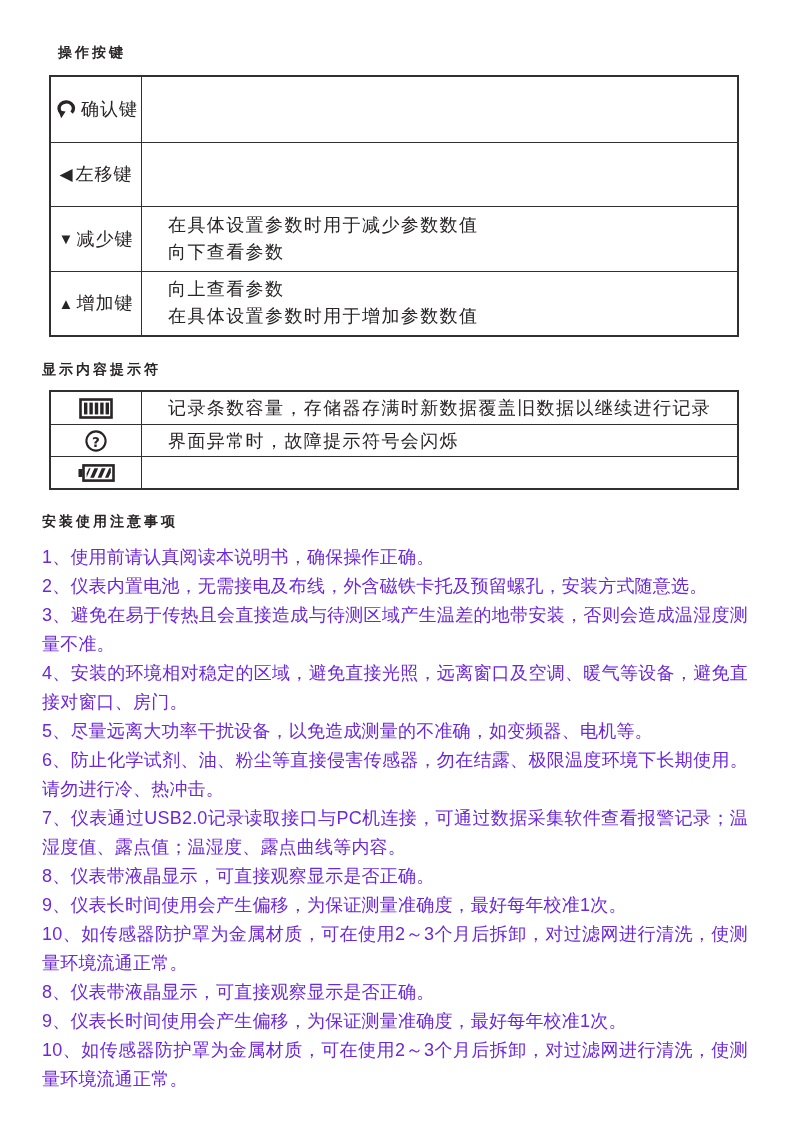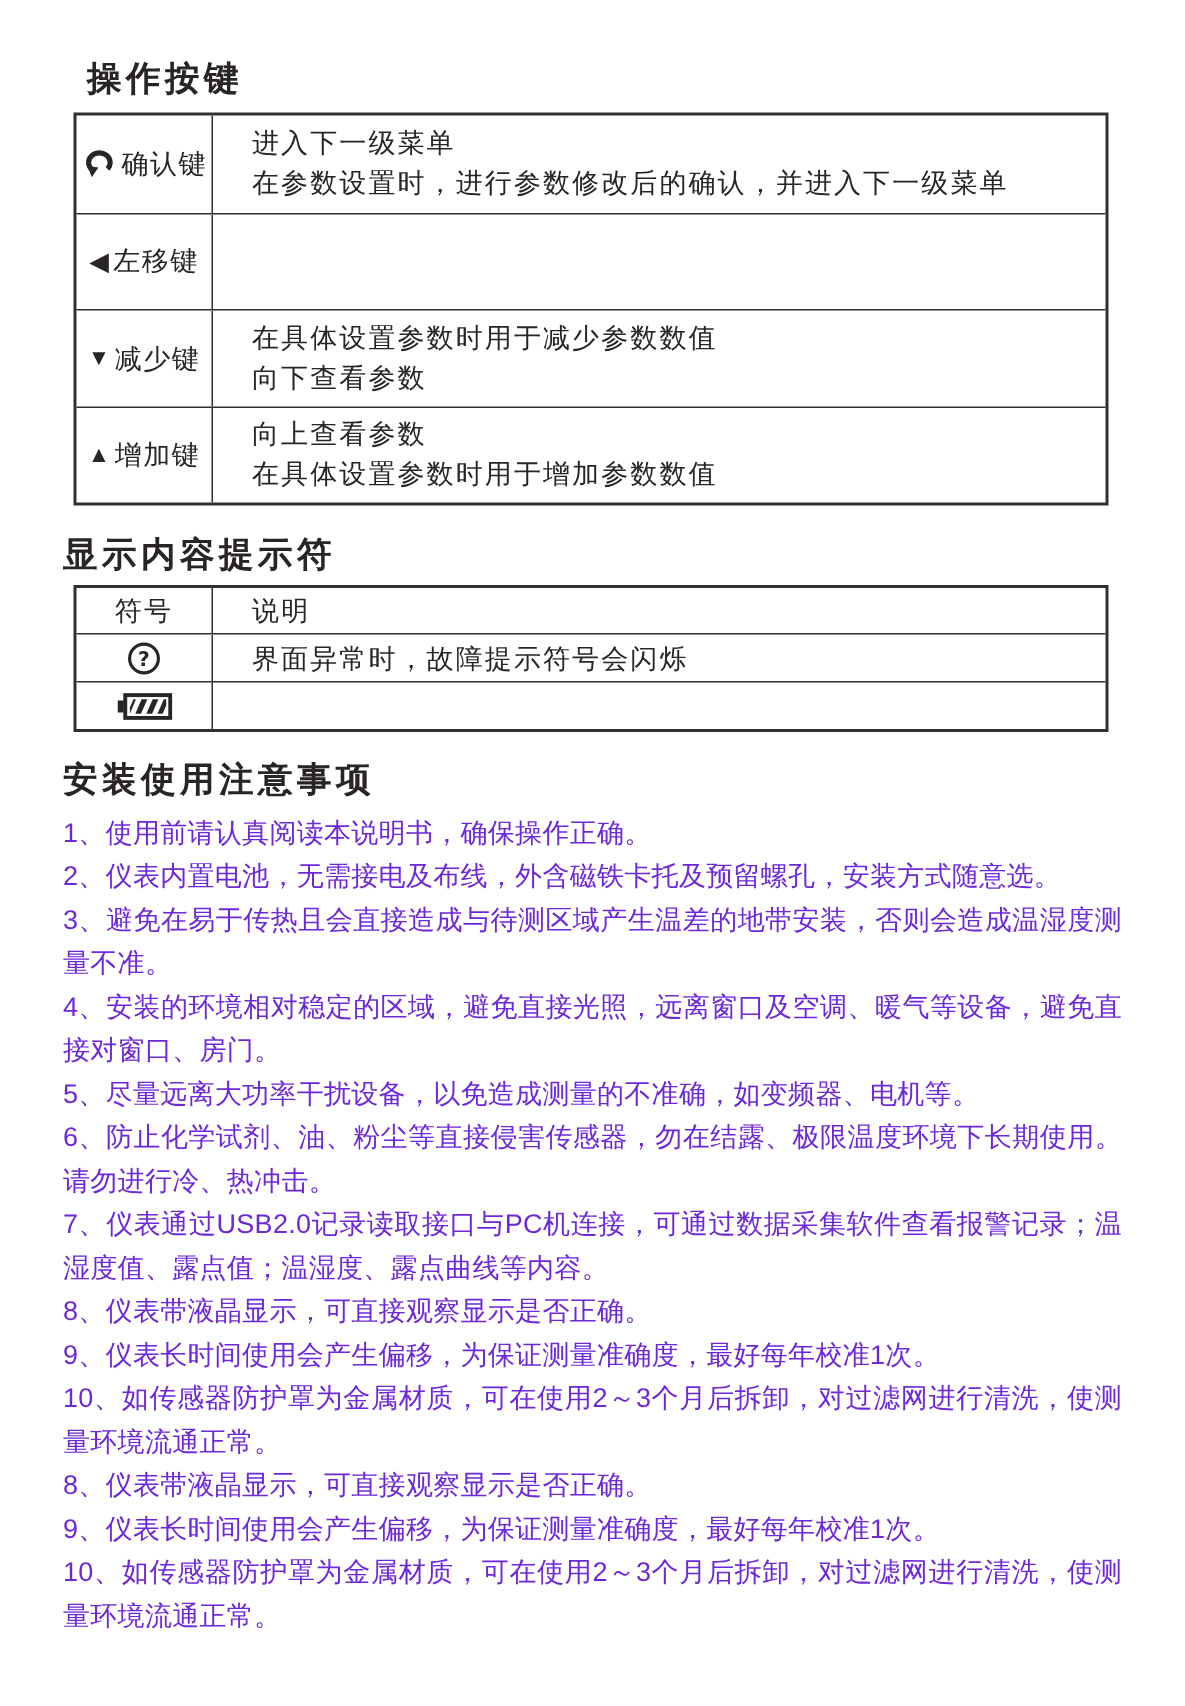--- a/index.html
+++ b/index.html
@@ -6,21 +6,21 @@
   body{
     width:790px;height:1137px;overflow:hidden;
     font-family:"Liberation Sans","DejaVu Sans",sans-serif;
     color:#292425;
     -webkit-font-smoothing:antialiased;
   }
   *{box-sizing:border-box;}
   .page{position:relative;width:790px;height:1137px;padding:41px 42px 0 42px;}
 
   .sec-title{
-    margin:0;font-size:23px;line-height:22px;font-weight:700;
+    margin:0;font-size:14px;line-height:22px;font-weight:700;
     letter-spacing:3px;color:#292425;
   }
   .title-keys{margin-left:16px;}
 
   
   .tbl{
     margin-left:7px;width:690px;
     border:2px solid #332e2f;background:#fff;
   }
   .keys-tbl{margin-top:12px;}
@@ -79,24 +79,20 @@
     <div class="row krow">
       <div class="cell-sym">
         <span class="icon">
           <svg width="24" height="20" viewBox="0 0 24 20">
             <path d="M17.6 13.6 A 7.2 6.4 0 1 0 7.6 14.2" fill="none" stroke="currentColor" stroke-width="3.4"></path>
             <path d="M4.4 11.6 L11.6 12.6 L7.2 19.2 Z" fill="currentColor"></path>
           </svg>
         </span>
         <span class="klabel">确认键</span>
       </div>
-      <div class="cell-desc">
-        <span>进入下一级菜单</span>
-        <span>在参数设置时，进行参数修改后的确认，并进入下一级菜单</span>
-      </div>
     </div>
 
     <div class="row krow">
       <div class="cell-sym">
         <span class="tri tri-left">◀</span>
         <span class="klabel">左移键</span>
       </div>
     </div>
 
     <div class="row krow">
@@ -118,25 +114,36 @@
       <div class="cell-desc">
         <span>向上查看参数</span>
         <span>在具体设置参数时用于增加参数数值</span>
       </div>
     </div>
   </div>
 
   <h2 class="sec-title mt-gap1">显示内容提示符</h2>
 
   <div class="tbl ind-tbl">
-    <div class="row irow-head">
-      <div class="ihead-sym">符号</div>
-      <div class="ihead-desc">说明</div>
+
+    <div class="row irow">
+      <div class="cell-sym">
+        <span class="icon">
+          <svg width="34" height="21" viewBox="0 0 34 21">
+            <rect x="1.5" y="1.5" width="31" height="18" fill="none" stroke="currentColor" stroke-width="2.6"></rect>
+            <rect x="5" y="4.6" width="3.4" height="11.8" fill="currentColor"></rect>
+            <rect x="10.4" y="4.6" width="3.4" height="11.8" fill="currentColor"></rect>
+            <rect x="15.8" y="4.6" width="3.4" height="11.8" fill="currentColor"></rect>
+            <rect x="21.2" y="4.6" width="3.4" height="11.8" fill="currentColor"></rect>
+            <rect x="26.6" y="4.6" width="3.4" height="11.8" fill="currentColor"></rect>
+          </svg>
+        </span>
+      </div>
+      <div class="icell-desc">记录条数容量，存储器存满时新数据覆盖旧数据以继续进行记录</div>
     </div>
-
 
     <div class="row irow">
       <div class="cell-sym">
         <span class="icon">
           <svg width="24" height="24" viewBox="0 0 24 24">
             <circle cx="12" cy="12" r="9.6" fill="none" stroke="currentColor" stroke-width="2.1"></circle>
             <text x="12" y="13" text-anchor="middle" dominant-baseline="central" font-family="DejaVu Sans, sans-serif" font-size="13.5" font-weight="bold" fill="currentColor">?</text>
           </svg>
         </span>
       </div>

